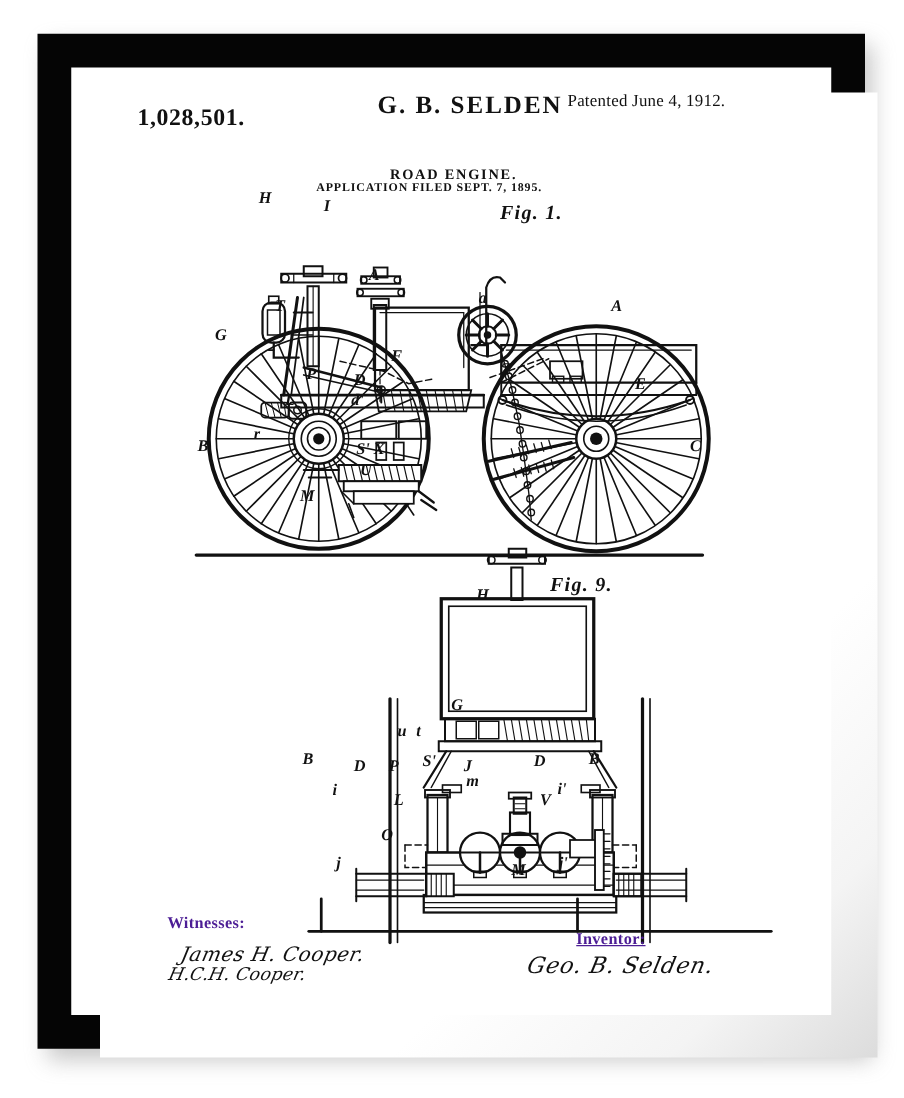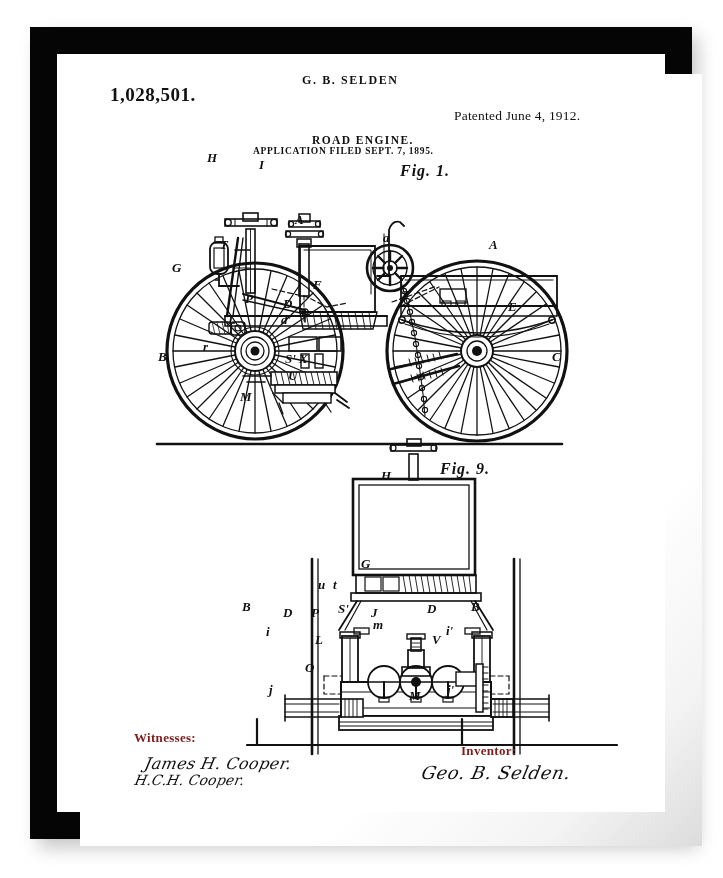--- a/index.html
+++ b/index.html
@@ -12,36 +12,36 @@
   #frame{position:absolute;left:30px;top:27px;width:662px;height:812px;
          background:#050505;box-sizing:border-box;}
   #bevel{position:absolute;left:50px;top:47px;width:622px;height:772px;
          background:linear-gradient(135deg,#d8d8d8 0%,#f2f2f2 12%,#ffffff 30%,#ffffff 72%,#f4f4f4 88%,#dcdcdc 100%);
          box-sizing:border-box;}
   #paper{position:absolute;left:57px;top:54px;width:608px;height:758px;background:#ffffff;overflow:hidden;}
 
   
   .hdr{position:absolute;color:#111;letter-spacing:.2px;}
   #patno{left:53px;top:30px;font-size:19px;font-weight:bold;letter-spacing:.5px;}
-  #invname{left:245px;top:19px;font-size:12px;font-weight:bold;letter-spacing:1.6px;}
-  #pdate{left:397px;top:19px;font-size:13.5px;margin-top:35px;}
+  #invname{left:245px;top:19px;font-size:20px;font-weight:bold;letter-spacing:1.6px;}
+  #pdate{left:397px;top:19px;font-size:13.5px;}
   #title{left:255px;top:41px;font-size:11.5px;font-weight:bold;letter-spacing:1.4px;margin-top:39px;}
   #appline{left:196px;top:61px;font-size:9.5px;font-weight:bold;letter-spacing:.7px;margin-top:31px;}
 
   .figlbl{position:absolute;font-style:italic;font-weight:bold;font-size:16px;color:#111;letter-spacing:1px;text-align:center;}
   #fig1lbl{left:343px;top:108px;}
   #fig2lbl{left:383px;top:406px;}
 
   
   #dwg{position:absolute;left:0;top:0;width:608px;height:758px;}
 
   
-  .sigword{position:absolute;font-weight:bold;font-size:13px;color:#7f1d1d;letter-spacing:.3px;}
+  .sigword{position:absolute;font-weight:bold;font-size:13px;color:#4c1d95;letter-spacing:.3px;}
   #witword{left:77px;top:676px;}
-  #invword{left:404px;top:689px;}
+  #invword{left:404px;top:689px;text-decoration:underline;}
   .sigscript{position:absolute;font-family:"DejaVu Serif",serif;font-style:italic;color:#111;
              transform:skewX(-12deg);}
   #wsig1{left:88px;top:700px;font-size:16px;letter-spacing:.4px;}
   #wsig2{left:78px;top:718px;font-size:14px;letter-spacing:.2px;}
   #isig{left:365px;top:708px;font-size:18px;letter-spacing:.6px;}
 </style>
 </head>
 <body>
 
 <div id="stage">

